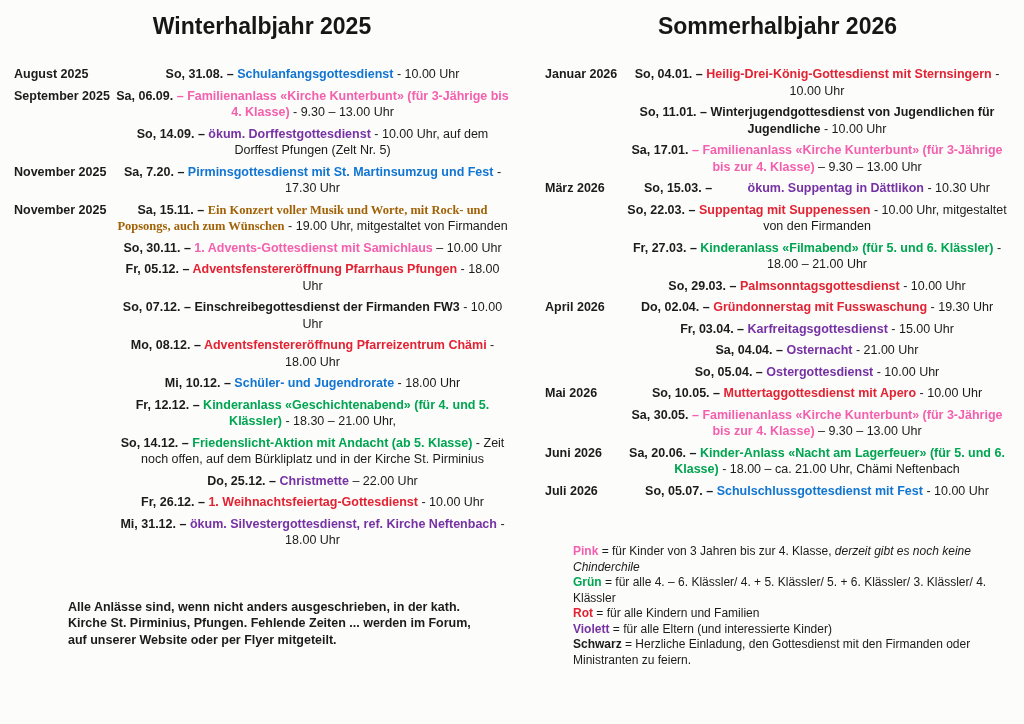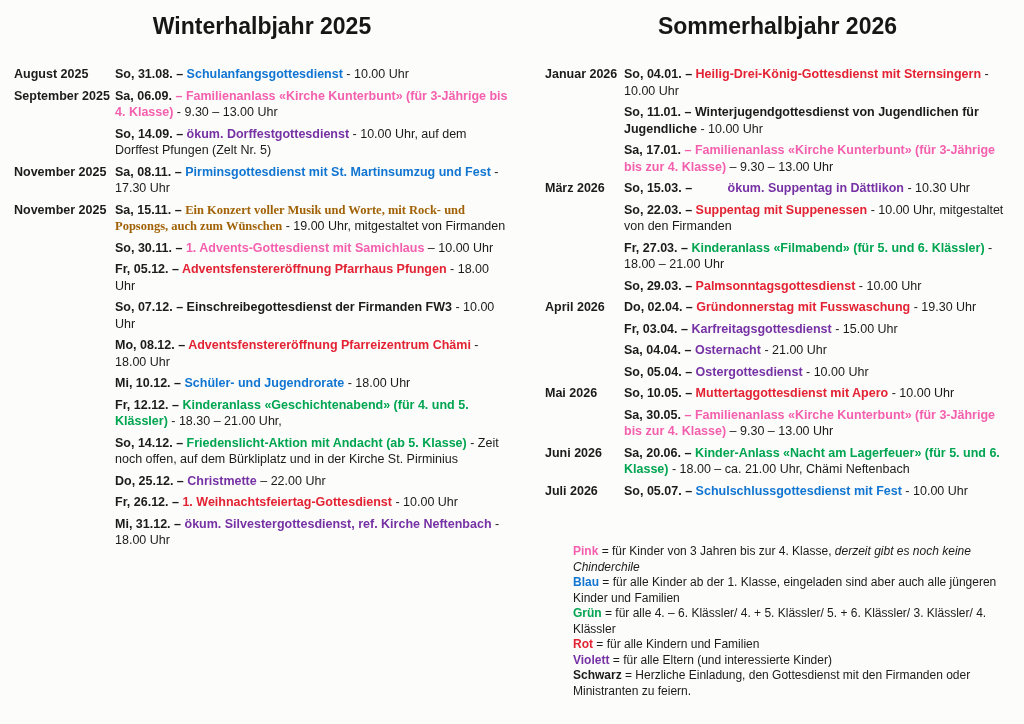--- a/index.html
+++ b/index.html
@@ -25,21 +25,21 @@
   .row {
     display: flex;
     align-items: flex-start;
     margin-bottom: 5px;
     font-size: 12.5px;
     line-height: 16.5px;
   }
   .month-cell { flex: 0 0 auto; font-weight: bold; }
   .col-winter .month-cell { width: 101px; }
   .col-sommer .month-cell { width: 79px; }
-  .event-cell { flex: 1 1 auto; }
+  .event-cell { flex: 1 1 auto; text-align: center; }
   .date { font-weight: bold; }
   .event-name { font-weight: bold; }
   .rest { font-weight: normal; color: #1b1b1b; }
   .footer-note {
     margin-top: 50px;
     margin-left: 54px;
     width: 404px;
     font-size: 12.5px;
     line-height: 16.5px;
     font-weight: bold;
@@ -68,21 +68,21 @@
       <div class="row">
         <div class="month-cell">September 2025</div>
         <div class="event-cell"><span class="date">Sa, 06.09. </span><span class="date" style="color: rgb(244, 95, 174);">– </span><span class="event-name" style="color: rgb(244, 95, 174);">Familienanlass «Kirche Kunterbunt» (für 3-Jährige bis 4. Klasse)</span><span class="rest"> - 9.30 – 13.00 Uhr</span></div>
       </div>
       <div class="row">
         <div class="month-cell"></div>
         <div class="event-cell"><span class="date">So, 14.09. </span><span class="date">– </span><span class="event-name" style="color: rgb(118, 50, 164);">ökum. Dorffestgottesdienst</span><span class="rest"> - 10.00 Uhr, auf dem Dorffest Pfungen (Zelt Nr. 5)</span></div>
       </div>
       <div class="row">
         <div class="month-cell">November 2025</div>
-        <div class="event-cell"><span class="date">Sa, 08.11. </span><span class="date">– </span><span class="event-name" style="color: rgb(17, 117, 210);">Pirminsgottesdienst mit St. Martinsumzug und Fest</span><span class="rest"> - 17.30 Uhr</span></div>
+        <div class="event-cell"><span class="date">Sa, 7.20. </span><span class="date">– </span><span class="event-name" style="color: rgb(17, 117, 210);">Pirminsgottesdienst mit St. Martinsumzug und Fest</span><span class="rest"> - 17.30 Uhr</span></div>
       </div>
       <div class="row">
         <div class="month-cell">November 2025</div>
         <div class="event-cell"><span class="date">Sa, 15.11. </span><span class="date">– </span><span class="event-name" style="color: #a16207; font-family: Liberation Serif, serif;">Ein Konzert voller Musik und Worte, mit Rock- und Popsongs, auch zum Wünschen</span><span class="rest"> - 19.00 Uhr, mitgestaltet von Firmanden</span></div>
       </div>
       <div class="row">
         <div class="month-cell"></div>
         <div class="event-cell"><span class="date">So, 30.11. </span><span class="date">– </span><span class="event-name" style="color: rgb(244, 95, 174);">1. Advents-Gottesdienst mit Samichlaus</span><span class="rest"> – 10.00 Uhr</span></div>
       </div>
       <div class="row">
@@ -115,20 +115,21 @@
       </div>
       <div class="row">
         <div class="month-cell"></div>
         <div class="event-cell"><span class="date">Fr, 26.12. </span><span class="date">– </span><span class="event-name" style="color: rgb(227, 34, 51);">1. Weihnachtsfeiertag-Gottesdienst</span><span class="rest"> - 10.00 Uhr</span></div>
       </div>
       <div class="row">
         <div class="month-cell"></div>
         <div class="event-cell"><span class="date">Mi, 31.12. </span><span class="date">– </span><span class="event-name" style="color: rgb(118, 50, 164);">ökum. Silvestergottesdienst, ref. Kirche Neftenbach</span><span class="rest"> - 18.00 Uhr</span></div>
       </div>
     </div>
+  <div class="footer-note">Alle Anlässe sind, wenn nicht anders ausgeschrieben, in der kath. Kirche St. Pirminius, Pfungen. Fehlende Zeiten ... werden im Forum, auf unserer Website oder per Flyer mitgeteilt.</div>
 </div>
 
 <div class="column col-sommer">
   <div class="col-title">Sommerhalbjahr 2026</div>
   <div>
       <div class="row">
         <div class="month-cell">Januar 2026</div>
         <div class="event-cell"><span class="date">So, 04.01. </span><span class="date">– </span><span class="event-name" style="color: rgb(227, 34, 51);">Heilig-Drei-König-Gottesdienst mit Sternsingern</span><span class="rest"> - 10.00 Uhr</span></div>
       </div>
       <div class="row">
@@ -183,19 +184,18 @@
         <div class="month-cell">Juni 2026</div>
         <div class="event-cell"><span class="date">Sa, 20.06. </span><span class="date">– </span><span class="event-name" style="color: rgb(0, 165, 81);">Kinder-Anlass «Nacht am Lagerfeuer» (für 5. und 6. Klasse)</span><span class="rest"> - 18.00 – ca. 21.00 Uhr, Chämi Neftenbach</span></div>
       </div>
       <div class="row">
         <div class="month-cell">Juli 2026</div>
         <div class="event-cell"><span class="date">So, 05.07. </span><span class="date">– </span><span class="event-name" style="color: rgb(17, 117, 210);">Schulschlussgottesdienst mit Fest</span><span class="rest"> - 10.00 Uhr</span></div>
       </div>
     </div>
   <div class="legend">
       <div class="legend-item"><span class="legend-label" style="color: rgb(244, 95, 174);">Pink</span><span> = für Kinder von 3 Jahren bis zur 4. Klasse, </span><span class="legend-italic">derzeit gibt es noch keine Chinderchile</span></div>
-      <div class="legend-item"><span class="legend-label" style="color: rgb(17, 117, 210);">Blau</span><span> = für alle Kinder ab der 1. Klasse, eingeladen sind aber auch alle jüngeren Kinder und Familien</span></div>
       <div class="legend-item"><span class="legend-label" style="color: rgb(0, 165, 81);">Grün</span><span> = für alle 4. – 6. Klässler/ 4. + 5. Klässler/ 5. + 6. Klässler/ 3. Klässler/ 4. Klässler</span></div>
       <div class="legend-item"><span class="legend-label" style="color: rgb(227, 34, 51);">Rot</span><span> = für alle Kindern und Familien</span></div>
       <div class="legend-item"><span class="legend-label" style="color: rgb(118, 50, 164);">Violett</span><span> = für alle Eltern (und interessierte Kinder)</span></div>
       <div class="legend-item"><span class="legend-label" style="color: rgb(27, 27, 27);">Schwarz</span><span> = Herzliche Einladung, den Gottesdienst mit den Firmanden oder Ministranten zu feiern.</span></div>
     </div>
 </div>
 
 </body></html>

